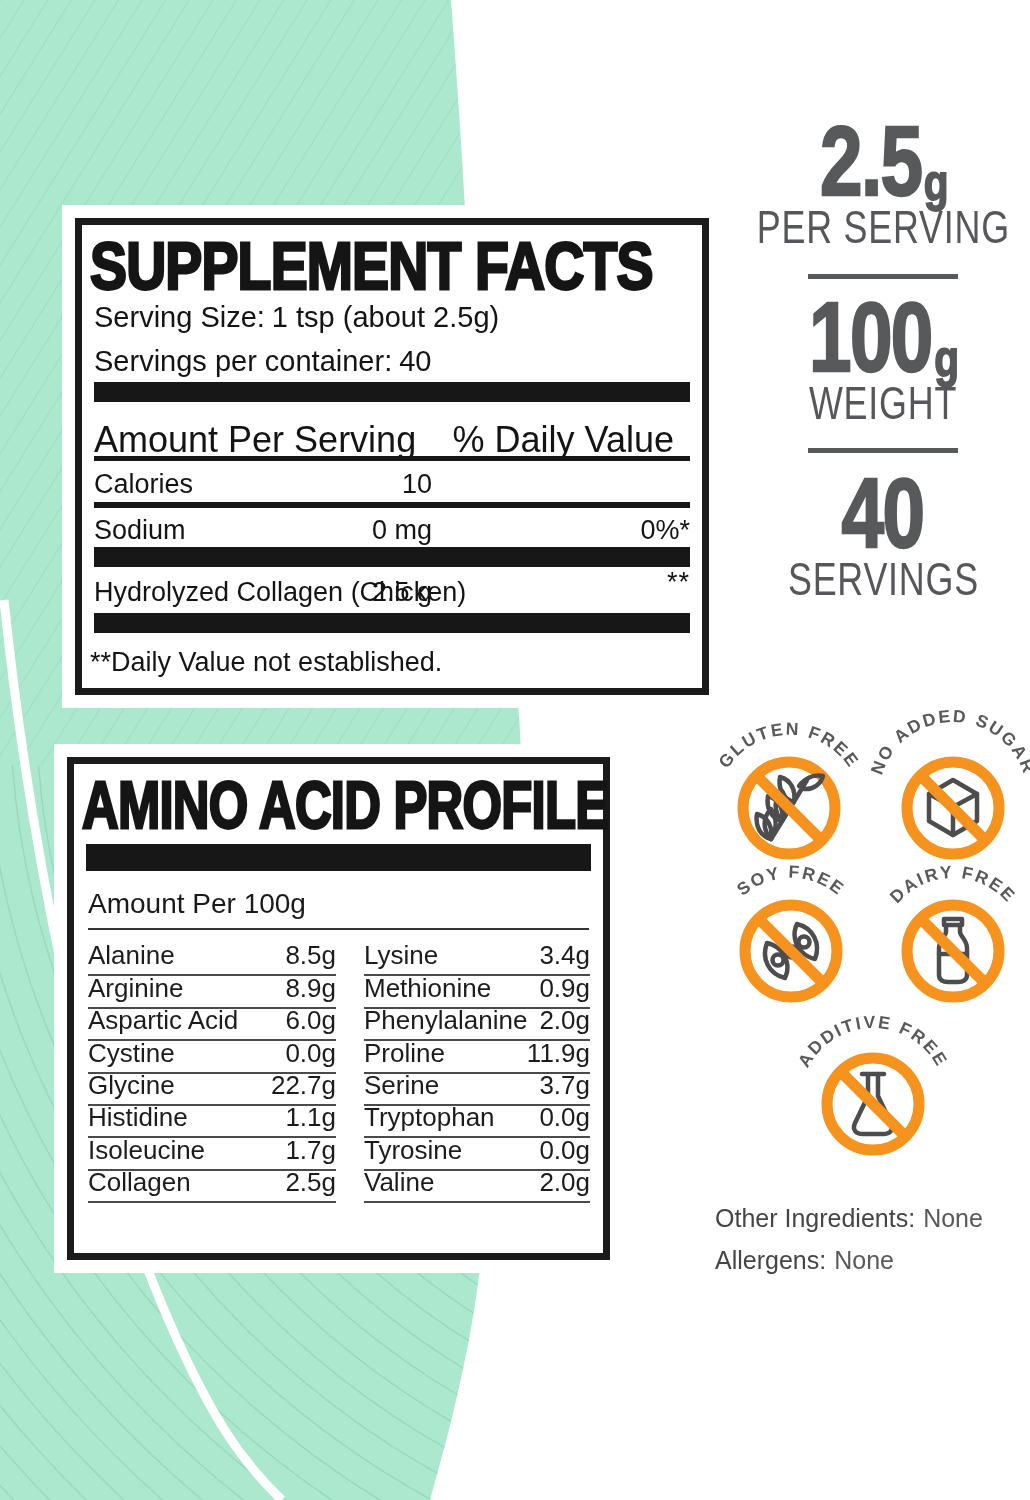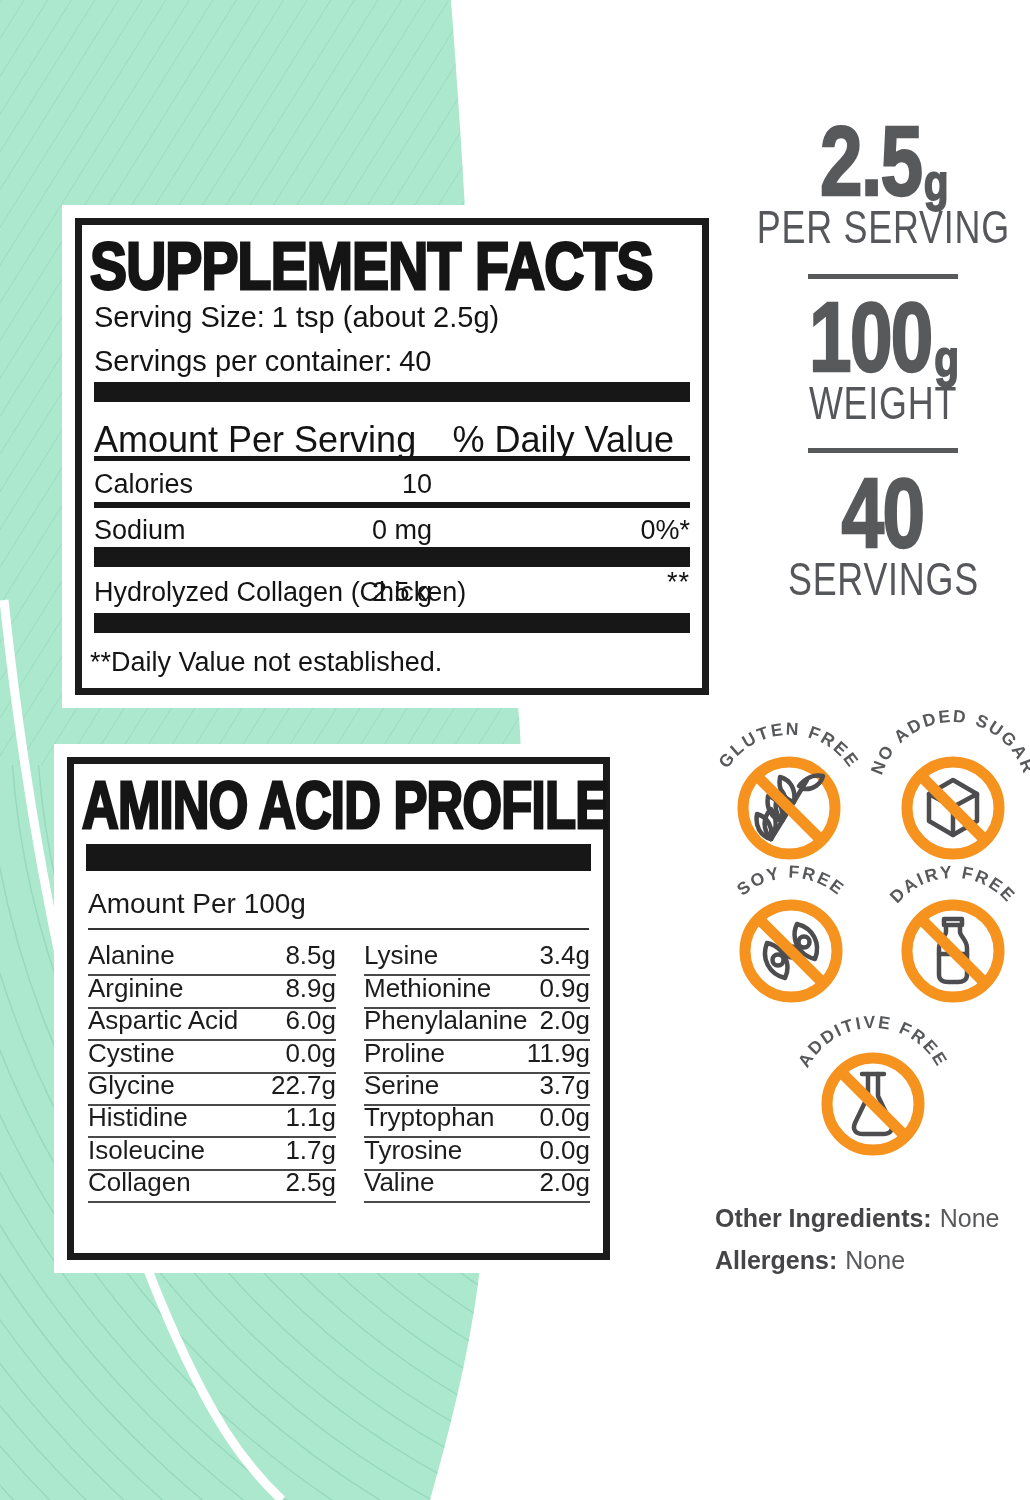--- a/index.html
+++ b/index.html
@@ -61,21 +61,21 @@
   .arcpath{fill:none;stroke:none;}
   .arctext{font-size:17.5px;font-weight:700;letter-spacing:2.2px;fill:#58595B;}
   .ring{fill:none;stroke:#F6921E;stroke-width:11;}
   .slash{stroke:#F6921E;stroke-width:11;}
   .glyph path,.glyph line,.glyph circle,.glyph rect{
     fill:none;stroke:#4D4D4F;stroke-width:4.5;stroke-linecap:round;stroke-linejoin:round;
   }
 
   
   .oi{position:absolute;left:715px;margin:0;font-size:25px;color:#454547;z-index:1;}
-  .oi b{font-weight:700;text-align:center;}
+  .oi b{font-weight:400;text-align:center;}
   .oi .val{margin-left:8px;font-weight:400;color:#58595B;}
 </style>
 </head>
 <body>
 
 <div class="canvas">
 
   <svg class="bg" width="1030" height="1500" viewBox="0 0 1030 1500">
     <defs>
       <clipPath id="blobClip">

